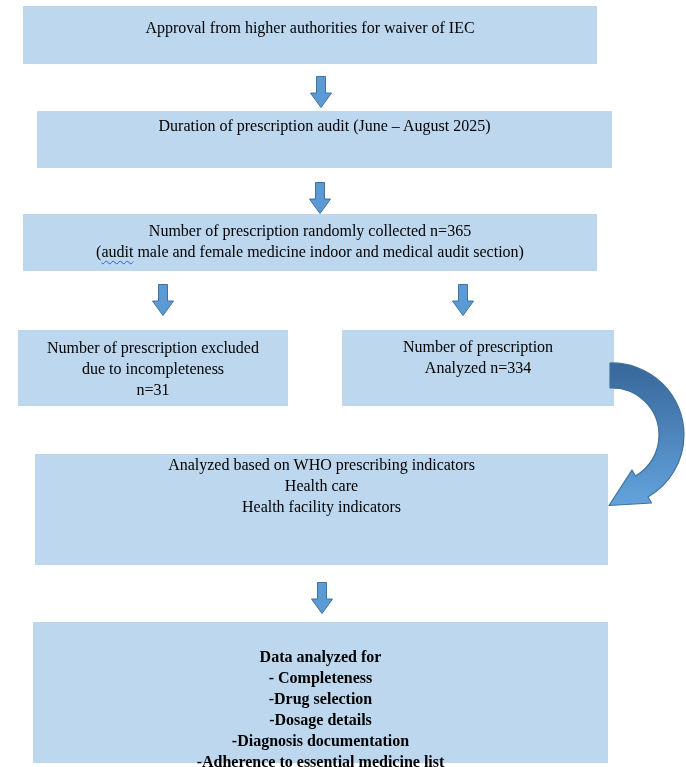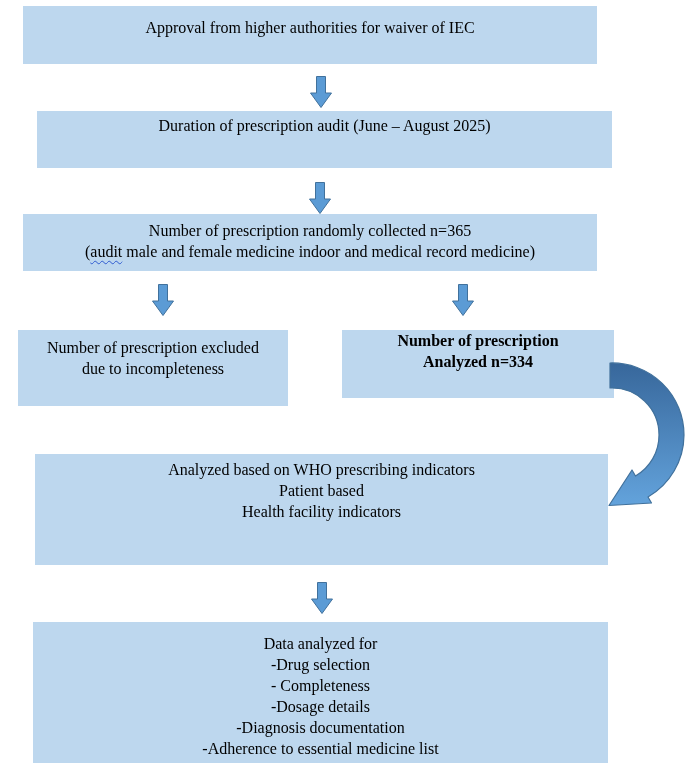--- a/index.html
+++ b/index.html
@@ -51,36 +51,37 @@
   <div class="box" style="left:7px;top:111px;width:575px;height:57px;padding-top:4px;margin-left:30px;">
     <div>Duration of prescription audit (June – August 2025)</div>
   </div>
 
   <svg class="arrow" style="left:309px;top:182px;" viewBox="0 0 22 32">
     <polygon points="6.5,0.5 15.5,0.5 15.5,17 21.5,17 11,31.5 0.5,17 6.5,17" fill="var(--arrow-fill)" stroke="var(--arrow-border)" stroke-width="1"></polygon>
   </svg>
 
   <div class="box" style="left:23px;top:214px;width:574px;height:57px;padding-top:6px;">
     <div>Number of prescription randomly collected n=365</div>
-    <div><span>(</span><span class="wavy">audit</span><span> male and female medicine indoor and medical record medicine)</span></div>
+    <div><span>(</span><span class="wavy">audit</span><span> male and female medicine indoor and medical audit section)</span></div>
   </div>
 
   <svg class="arrow" style="left:152px;top:284px;" viewBox="0 0 22 32">
     <polygon points="6.5,0.5 15.5,0.5 15.5,17 21.5,17 11,31.5 0.5,17 6.5,17" fill="var(--arrow-fill)" stroke="var(--arrow-border)" stroke-width="1"></polygon>
   </svg>
   <svg class="arrow" style="left:452px;top:284px;" viewBox="0 0 22 32">
     <polygon points="6.5,0.5 15.5,0.5 15.5,17 21.5,17 11,31.5 0.5,17 6.5,17" fill="var(--arrow-fill)" stroke="var(--arrow-border)" stroke-width="1"></polygon>
   </svg>
 
   <div class="box" style="left:18px;top:330px;width:270px;height:76px;padding-top:7px;">
     <div>Number of prescription excluded</div>
     <div>due to incompleteness</div>
+    <div>n=31</div>
   </div>
 
-  <div class="box" style="left:342px;top:330px;width:272px;height:68px;font-weight:bold;">
+  <div class="box" style="left:342px;top:330px;width:272px;height:76px;padding-top:6px;">
     <div>Number of prescription</div>
     <div>Analyzed n=334</div>
   </div>
 
   <svg style="position:absolute;left:583px;top:348px;width:103px;height:175px;" viewBox="583 348 103 175">
     <defs>
       <linearGradient id="curveGrad" x1="0" y1="348" x2="0" y2="523" gradientUnits="userSpaceOnUse">
         <stop offset="0.1" style="stop-color:var(--curved-top)"></stop>
         <stop offset="0.9" style="stop-color:var(--curved-bottom)"></stop>
       </linearGradient>
@@ -90,32 +91,32 @@
              A 72 72 0 0 1 648 497
              L 651.5 503
              L 609 505.5
              L 632 470
              L 635.5 476
              A 47 47 0 0 0 659 435
              A 47 47 0 0 0 610 388
              Z" fill="url(#curveGrad)" stroke="var(--arrow-border)" stroke-width="1.2" stroke-linejoin="round"></path>
   </svg>
 
-  <div class="box" style="left:35px;top:454px;width:573px;height:111px;padding-top:5px;">
+  <div class="box" style="left:35px;top:454px;width:573px;height:111px;">
     <div>Analyzed based on WHO prescribing indicators</div>
-    <div>Patient based</div>
+    <div>Health care</div>
     <div>Health facility indicators</div>
   </div>
 
   <svg class="arrow" style="left:311px;top:582px;" viewBox="0 0 22 32">
     <polygon points="6.5,0.5 15.5,0.5 15.5,17 21.5,17 11,31.5 0.5,17 6.5,17" fill="var(--arrow-fill)" stroke="var(--arrow-border)" stroke-width="1"></polygon>
   </svg>
 
-  <div class="box" style="left:33px;top:622px;width:575px;height:141px;padding-top:11px;">
+  <div class="box" style="left:33px;top:622px;width:575px;height:141px;padding-top:24px;font-weight:bold;">
     <div>Data analyzed for</div>
+    <div>- Completeness</div>
     <div>-Drug selection</div>
-    <div>- Completeness</div>
     <div>-Dosage details</div>
     <div>-Diagnosis documentation</div>
     <div>-Adherence to essential medicine list</div>
   </div>
 
 </div>
 
 </body></html>

